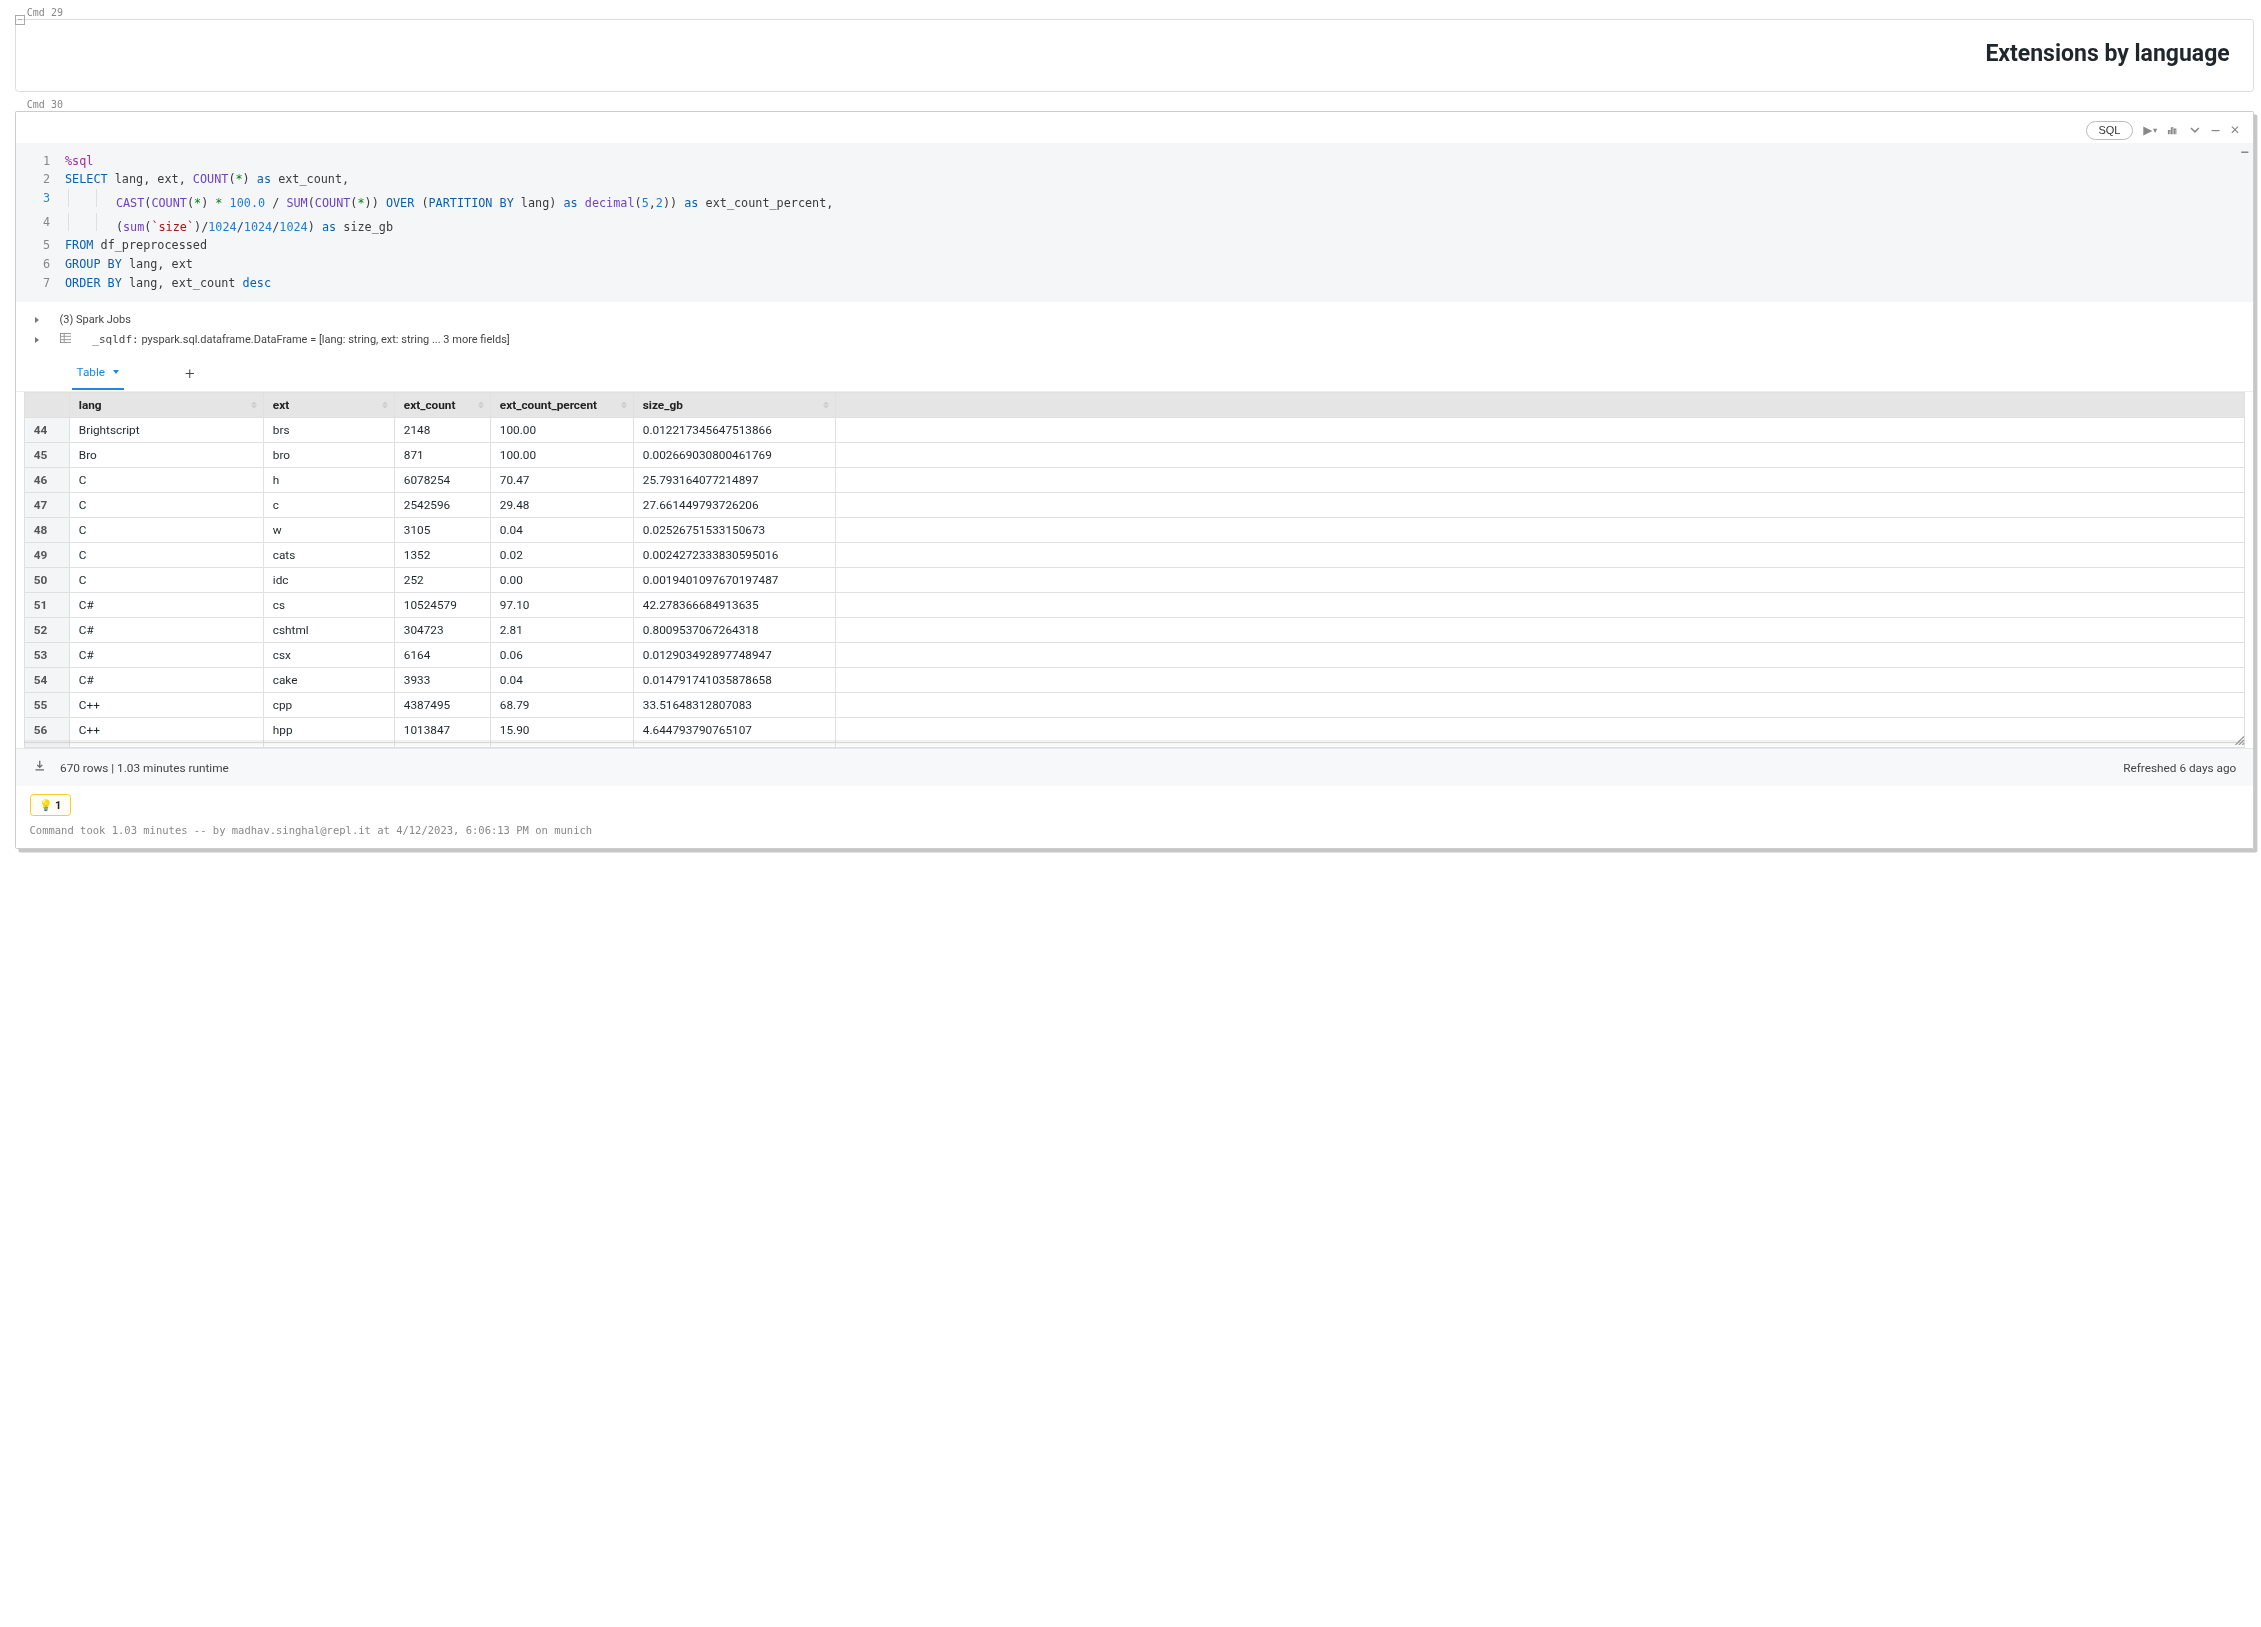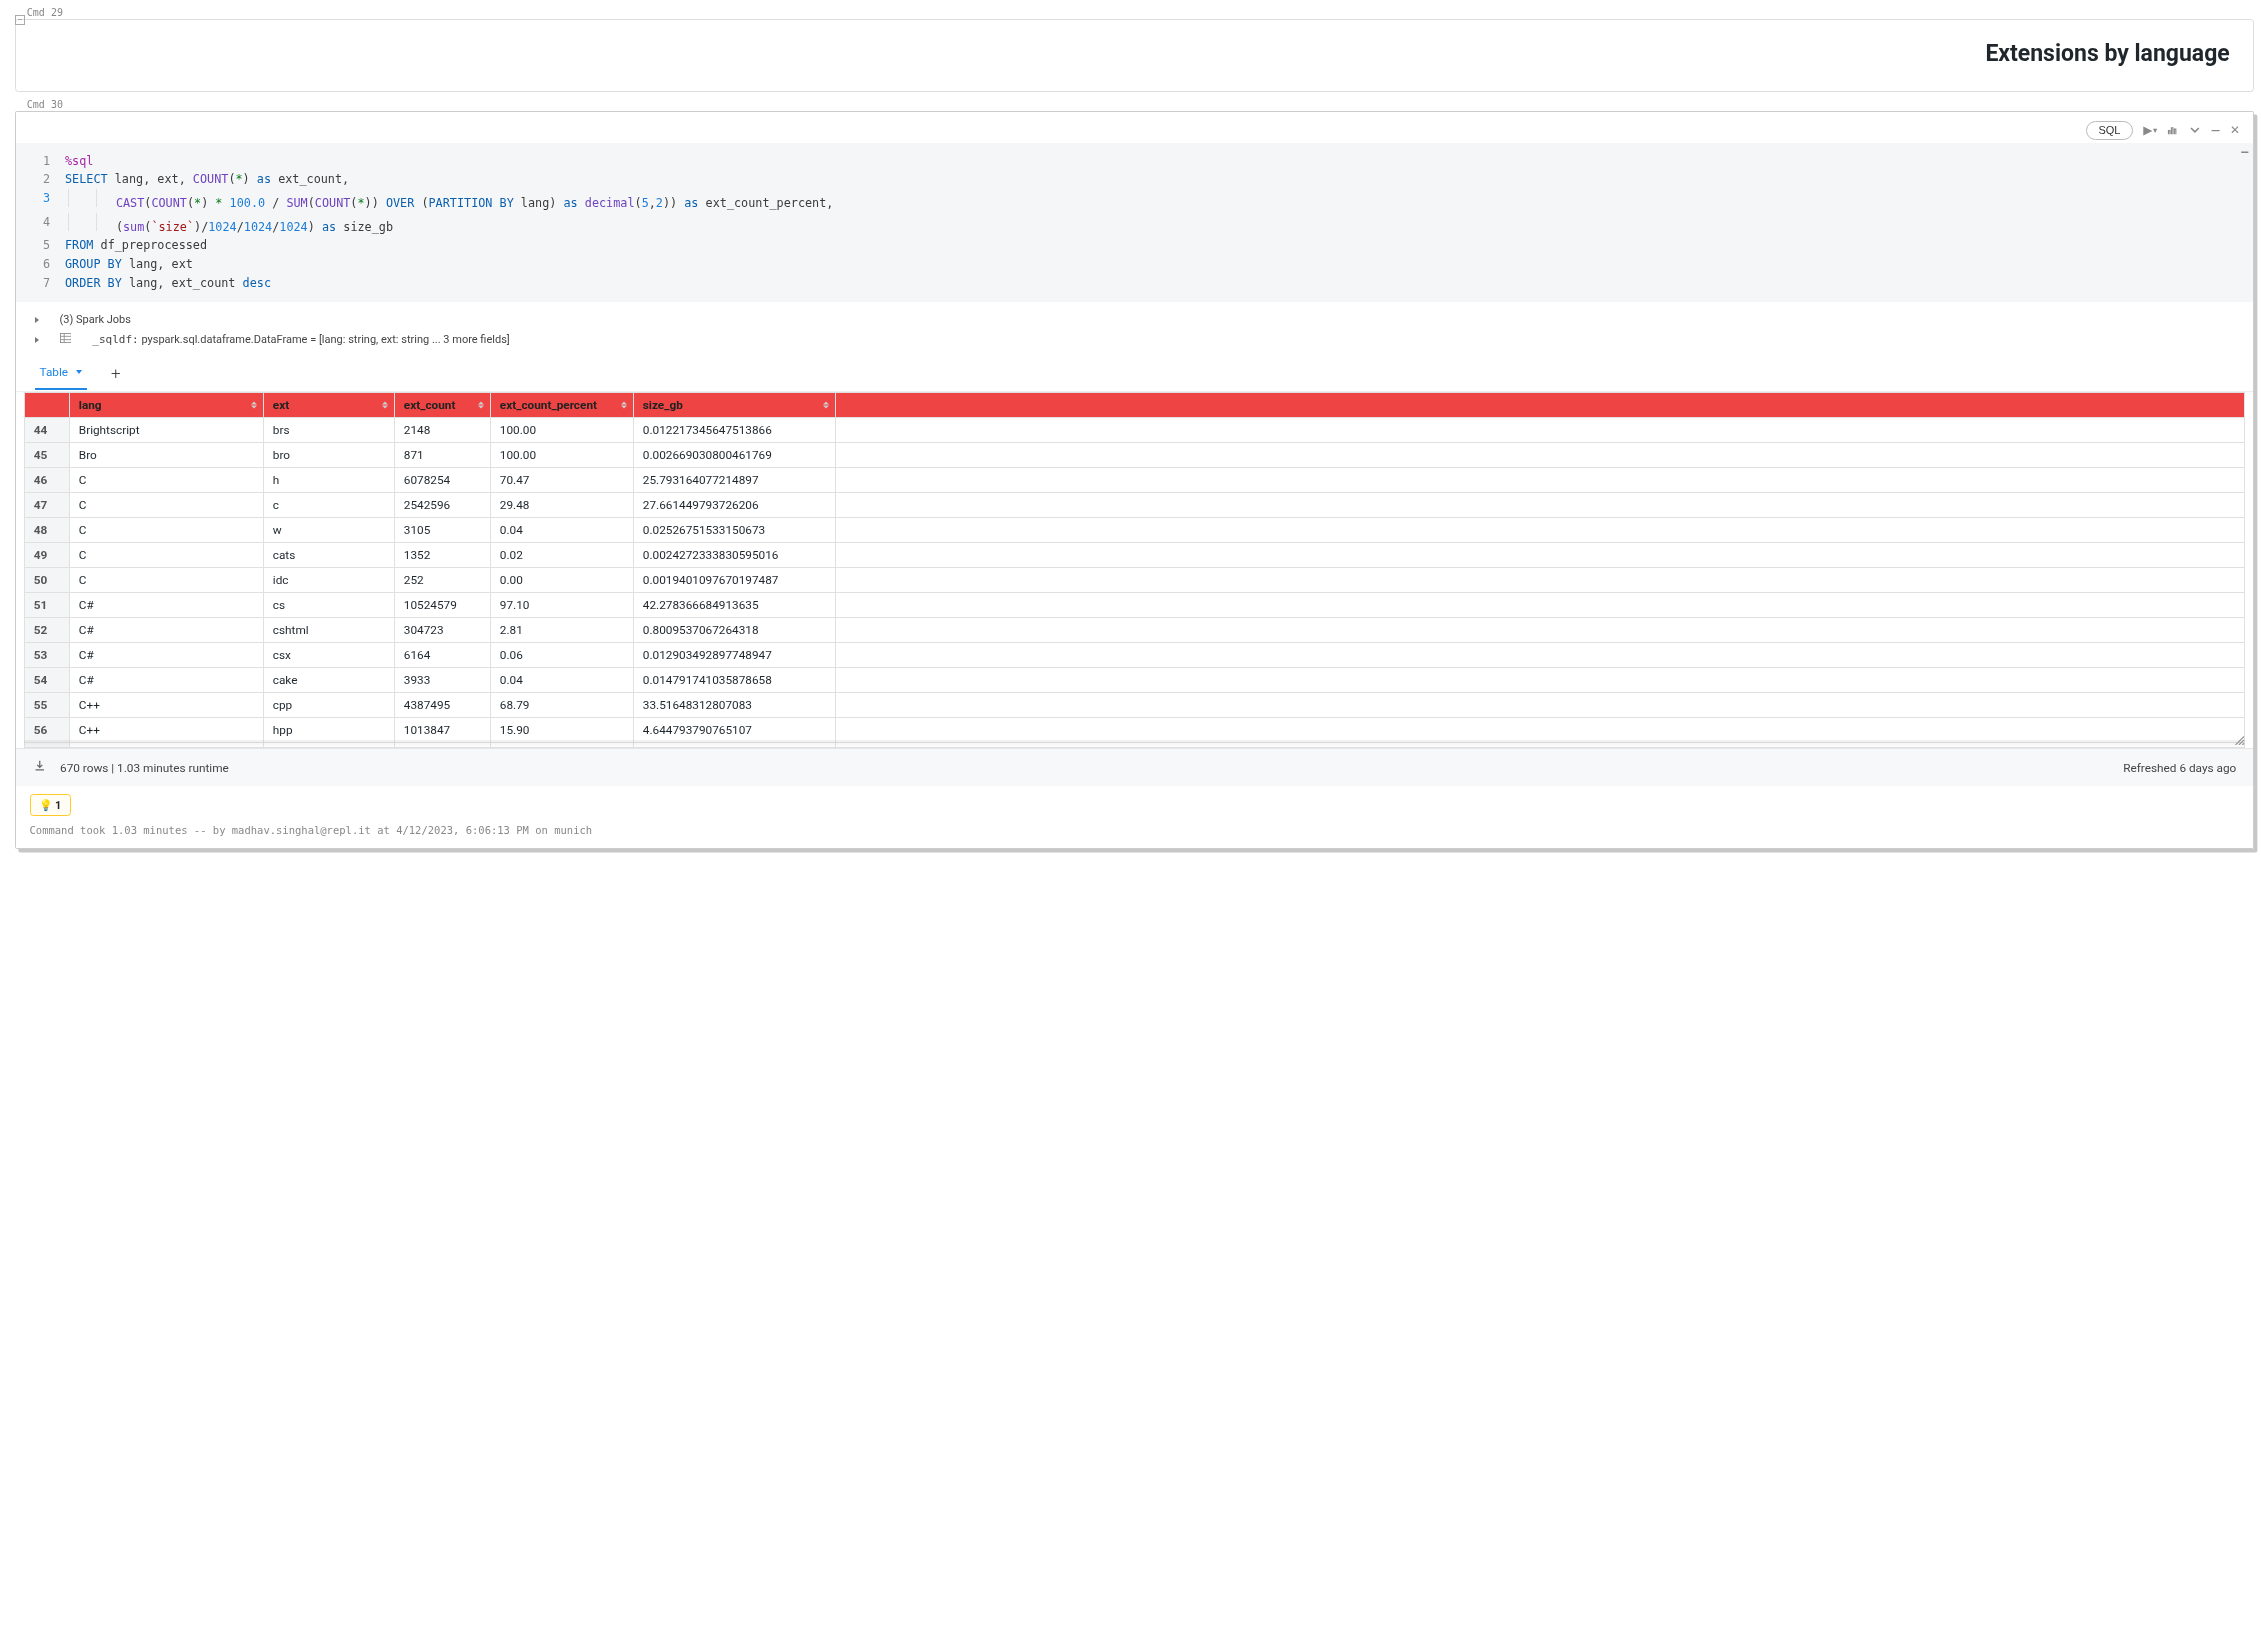--- a/index.html
+++ b/index.html
@@ -116,42 +116,42 @@
   .caret-right {
     display:inline-block; width:0;height:0;
     border-top:3.4px solid transparent;
     border-bottom:3.4px solid transparent;
     border-left:4.2px solid #777;
   }
   .table-icon { color: #888; }
   .mono { font-family: monospace; text-align: center; }
 
   .tabbar { display: flex; align-items: center; gap: 18.5px; padding: 13.5px 18.5px 0; border-bottom: 0.8px solid #eee; }
-  .tab-item { display:flex; align-items:center; gap:8.4px; padding: 0 5px 8.4px; font-size: 11.8px; }
+  .tab-item { display:flex; align-items:center; gap:8.4px; padding: 0 5px 8.4px; font-size: 11.8px; margin-left: 37px; }
   .tab-active { color: #1e88e5; border-bottom: 2.5px solid #1e88e5; margin-bottom:-0.8px; }
   .tab-caret { display:inline-block;width:0;height:0;border-left:3.4px solid transparent;border-right:3.4px solid transparent;border-top:4.2px solid #1e88e5; }
   .tab-plus { color:#444; font-size: 17px; font-weight: 300;}
 
   .data-table-wrap { padding: 0 8.4px; }
   table.data-table {
     border-collapse: collapse;
     width: 100%;
     font-size: 11.8px;
     table-layout: fixed;
   }
   .data-table th, .data-table td {
     border: 0.8px solid #e0e0e0;
     padding: 5px 8.4px;
     text-align: left;
     overflow: hidden;
     text-overflow: ellipsis;
     white-space: nowrap;
   }
   .data-table thead th {
-    background: #ef4444;
+    background: #e5e5e5;
     font-weight: 700;
     color: #222;
     position: relative;
   }
   .idx-col { width: 45px; background:#f4f5f6; text-align:center; font-weight:700; color:#555;}
   .col-lang { width: 194px; }
   .col-ext { width: 131px; }
   .col-count { width: 96px; }
   .col-pct { width: 143px; }
   .col-size { width: 202px; }

